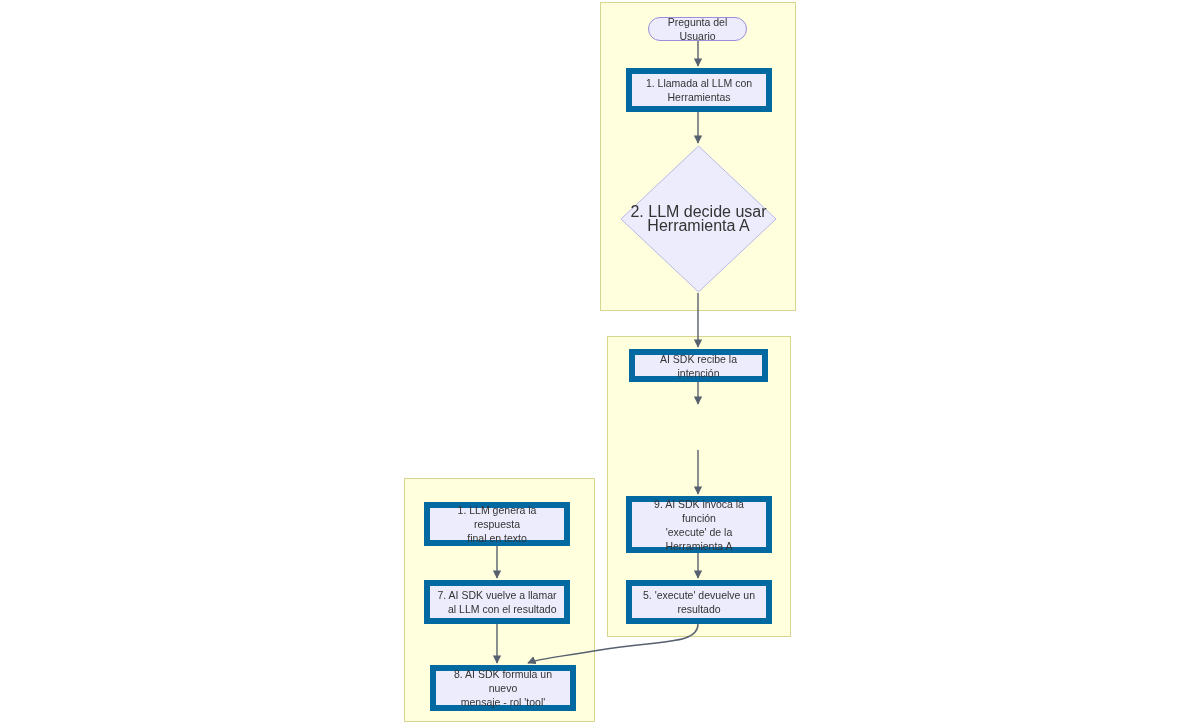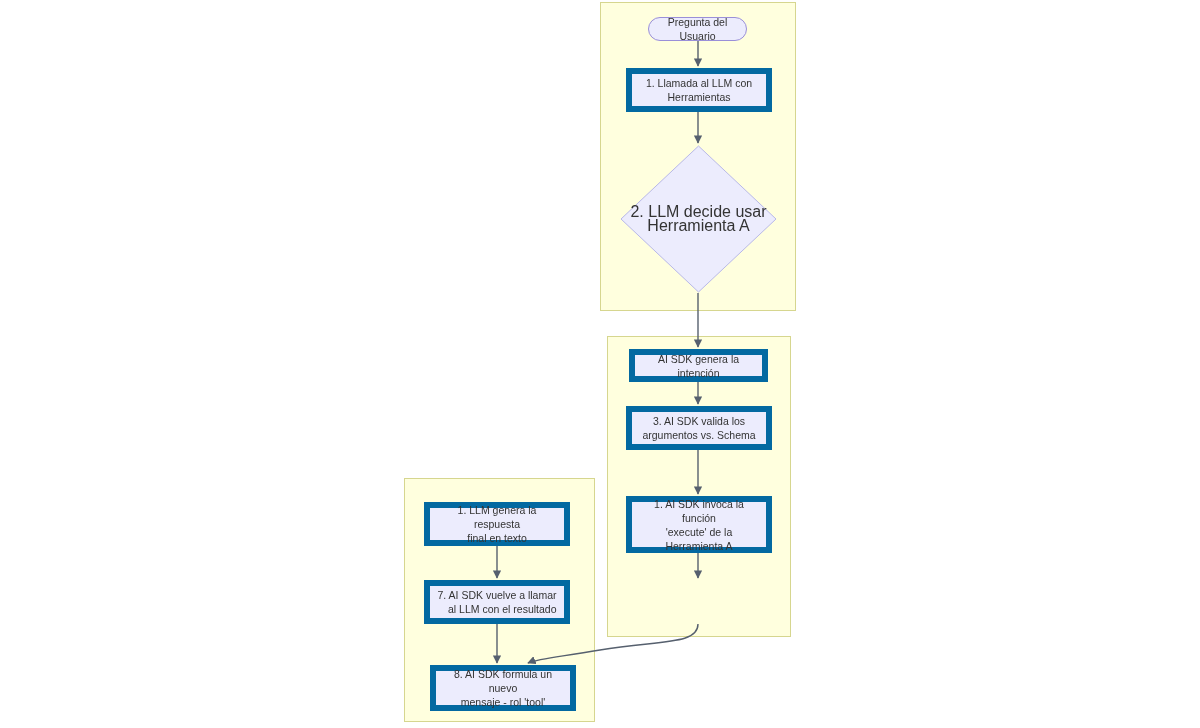--- a/index.html
+++ b/index.html
@@ -110,29 +110,29 @@
 Herramientas</div>
 
   <div class="node decision" style="left:620px; top:145px; width:157px; height:148px; display:flex; align-items:center; justify-content:center;">
     <svg class="diamond-shape" viewBox="0 0 157 148" preserveAspectRatio="none">
       <polygon points="78.5,1 156,74 78.5,147 1,74" fill="#ececfd" stroke="#b8b8e8" stroke-width="1"></polygon>
     </svg>
     <span class="diamond-label">2. LLM decide usar
 Herramienta A</span>
   </div>
 
-  <div class="node" style="left:629px; top:349px; width:139px; height:33px;">AI SDK genera la intención</div>
+  <div class="node" style="left:629px; top:349px; width:139px; height:33px;">AI SDK recibe la intención</div>
 
-  <div class="node" style="left:626px; top:406px; width:146px; height:44px;">3. AI SDK valida los
-argumentos vs. Schema</div>
 
-  <div class="node" style="left:626px; top:496px; width:146px; height:57px;">1. AI SDK invoca la función
+  <div class="node" style="left:626px; top:496px; width:146px; height:57px;">9. AI SDK invoca la función
 'execute' de la
 Herramienta A</div>
 
+  <div class="node" style="left:626px; top:580px; width:146px; height:44px;">5. 'execute' devuelve un
+resultado</div>
 
   <div class="node" style="left:430px; top:665px; width:146px; height:46px;">8. AI SDK formula un nuevo
 mensaje - rol 'tool'</div>
 
   <div class="node" style="left:424px; top:580px; width:146px; height:44px;text-align:right;">7. AI SDK vuelve a llamar
 al LLM con el resultado</div>
 
   <div class="node" style="left:424px; top:502px; width:146px; height:44px;">1. LLM genera la respuesta
 final en texto</div>
 

